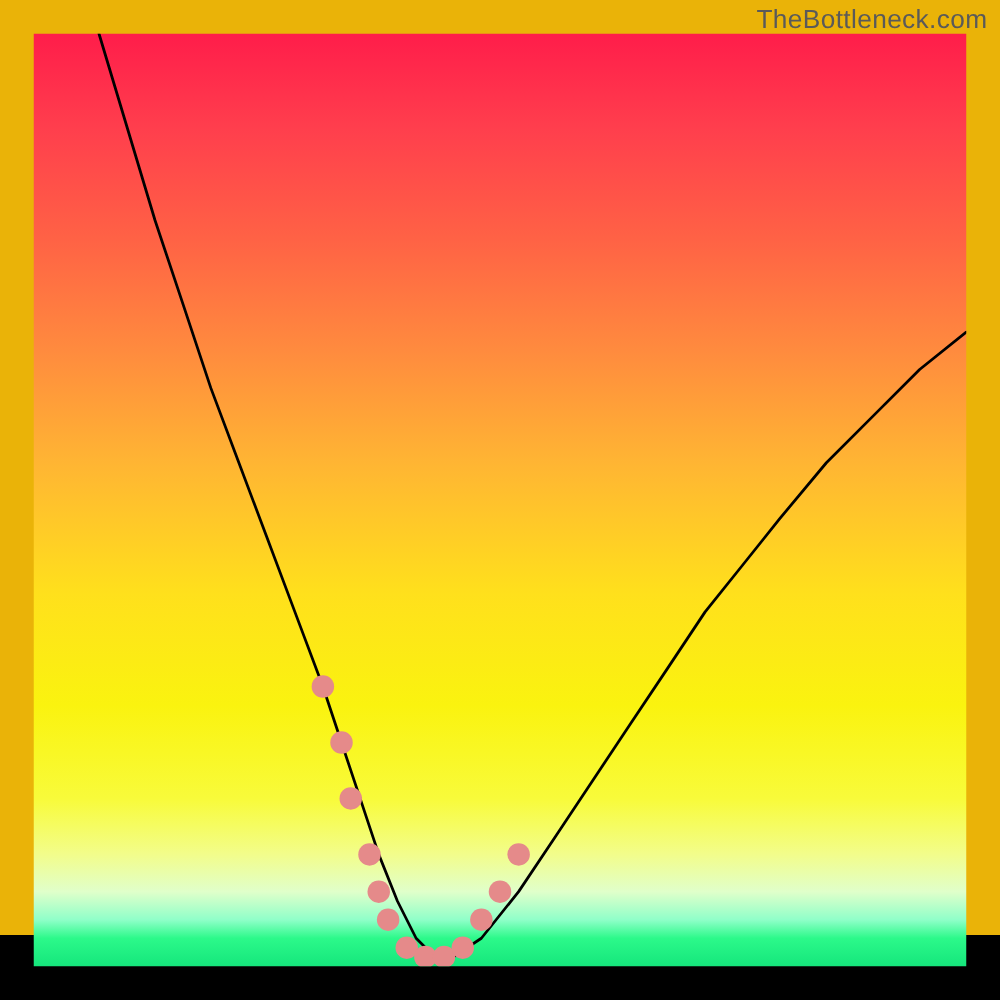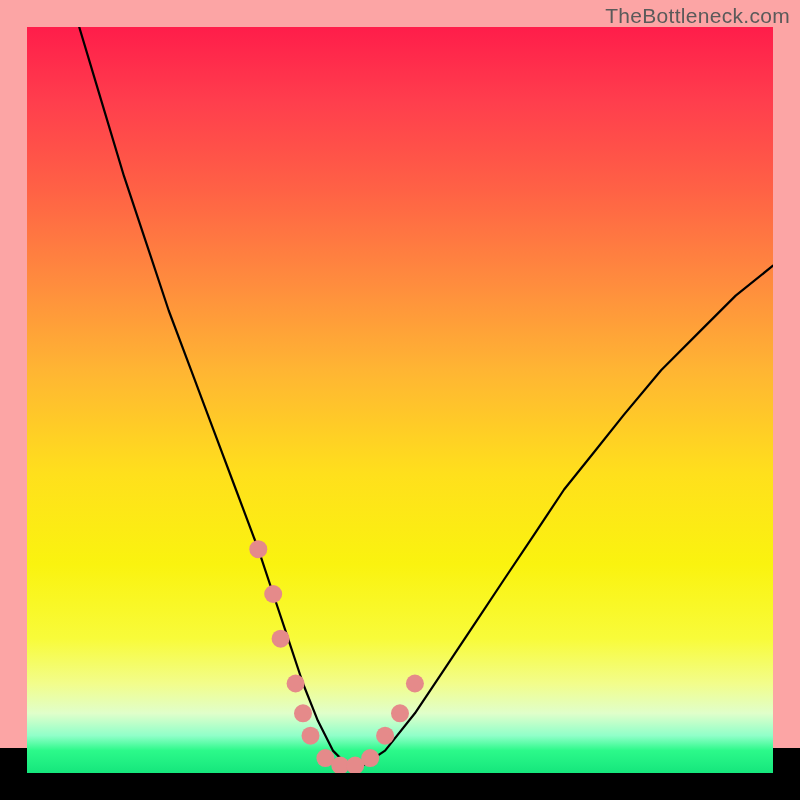--- a/index.html
+++ b/index.html
@@ -8,21 +8,21 @@
     width: 800px;
     height: 800px;
     overflow: hidden;
     background: #000;
     font-family: Arial, Helvetica, sans-serif;
   }
   .stage {
     position: relative;
     width: 800px;
     height: 748px;
-    background: #fca5a5;
+    background: #eab308;
   }
   .plot {
     position: absolute;
     left: 27px;
     top: 27px;
     width: 746px;
     height: 746px;
     
     background: linear-gradient(to bottom,
       #ff1d4a 0%,

